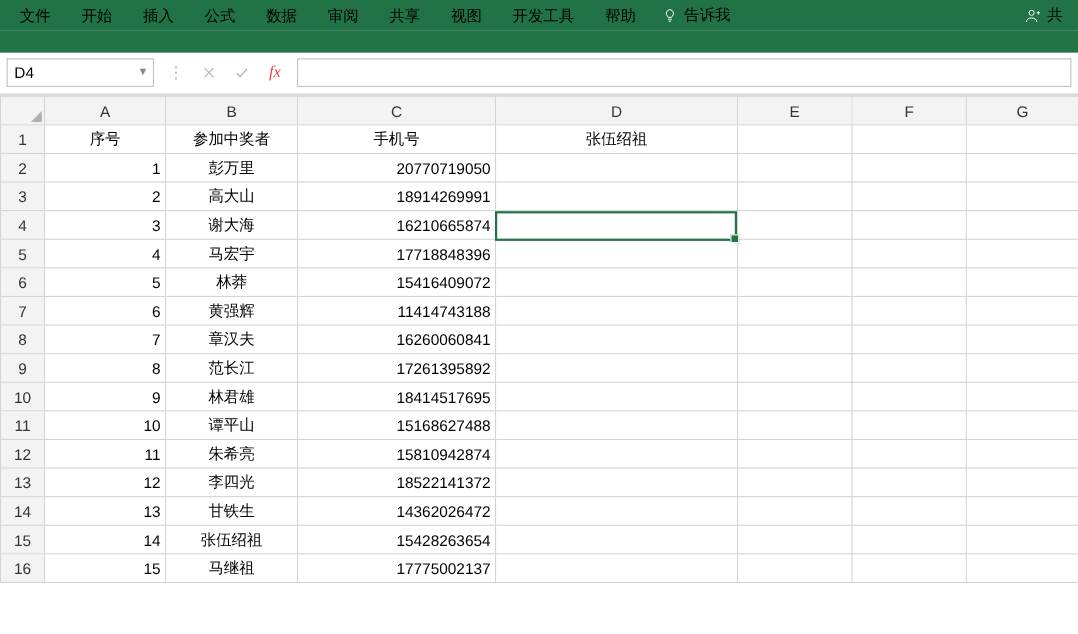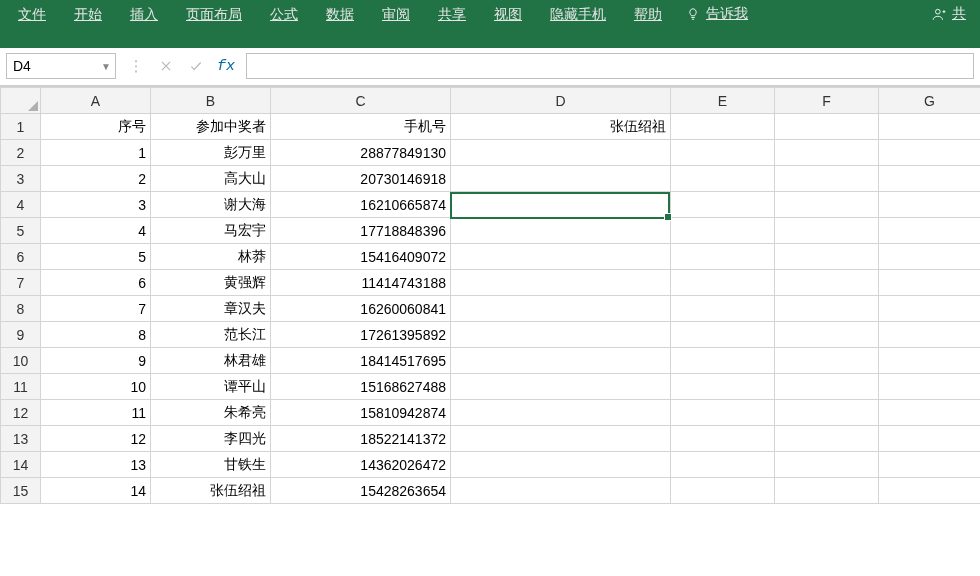--- a/index.html
+++ b/index.html
@@ -3,25 +3,24 @@
 <meta charset="utf-8">
 <style>
   * { box-sizing: border-box; margin: 0; padding: 0; }
   html, body { width: 980px; height: 576px; font-family: "Microsoft YaHei", Arial, sans-serif; overflow: hidden; background: #fff; }
   
   .ribbon {
     background: #217346;
     height: 28px;
     display: flex;
     align-items: center;
-    color: #e5e5e5;
+    color: #000000;
     font-size: 14px;
     padding: 0 4px;
     user-select: none;
-    text-decoration: underline;
   }
   .ribbon .menu-item {
     padding: 0 14px;
     height: 100%;
     line-height: 28px;
     white-space: nowrap;
     cursor: pointer;
   }
   .ribbon .spacer { flex: 1; }
   .ribbon .icon-group { display: inline-flex; align-items: center; gap: 6px; padding: 0 10px; }
@@ -34,21 +33,21 @@
   .formula-row {
     display: flex;
     align-items: center;
     padding: 5px 6px 6px 6px;
     background: #fff;
     border-bottom: 1px solid #d0d0d0;
     gap: 6px;
   }
   .namebox-wrap {
     position: relative;
-    width: 110px;
+    width: 134px;
     height: 26px;
     border: 1px solid #c0c0c0;
     background: #fff;
     display: flex;
     align-items: center;
     padding: 0 6px;
     font-size: 14px;
   }
   .namebox-wrap .dd {
     position: absolute; right: 4px; top: 50%; transform: translateY(-50%);
@@ -60,21 +59,21 @@
     gap: 2px;
   }
   .fb-btn {
     width: 28px; height: 26px;
     display: flex; align-items: center; justify-content: center;
     color: #b6b6b6;
     font-size: 15px;
     cursor: pointer;
   }
   .fb-btn svg { width: 14px; height: 14px; stroke: #b6b6b6; fill: none; stroke-width: 2; }
-  .fx-label { font-style: italic; font-family: Liberation Mono, monospace; color: #0369a1; font-size: 15px; }
+  .fx-label { font-style: italic; font-family: Liberation Serif, serif; color: #ef4444; font-size: 15px; }
   .formula-input {
     flex: 1;
     height: 26px;
     border: 1px solid #c0c0c0;
     padding: 0 6px;
     font-size: 14px;
   }
   
   .grid-wrap {
     position: relative;
@@ -122,21 +121,21 @@
   .col-D { width: 220px; }
   .col-E { width: 104px; }
   .col-F { width: 104px; }
   .col-G { width: 102px; }
   td.rowhdr {
     background: #f3f3f3;
     text-align: center;
     color: #333;
   }
   td.num { text-align: right; }
-  td.txt { text-align: right; margin-left: 44px; }
+  td.txt { text-align: center; margin-left: 44px; }
   
   .sel-outline {
     position: absolute;
     border: 2px solid #217346;
     pointer-events: none;
   }
   .sel-outline::after {
     content: "";
     position: absolute;
     right: -4px; bottom: -4px;
@@ -146,27 +145,26 @@
   }
   .gray-thin { height:1px; background:#cfcfcf; }
 </style>
 </head>
 <body>
 
 <div class="ribbon">
   <div class="menu-item">文件</div>
   <div class="menu-item">开始</div>
   <div class="menu-item">插入</div>
-  <div class="menu-item">页面布局</div>
   <div class="menu-item">公式</div>
   <div class="menu-item">数据</div>
   <div class="menu-item">审阅</div>
   <div class="menu-item">共享</div>
   <div class="menu-item">视图</div>
-  <div class="menu-item">隐藏手机</div>
+  <div class="menu-item">开发工具</div>
   <div class="menu-item">帮助</div>
   <div class="icon-group">
     <svg viewBox="0 0 24 24">
         <path d="M9 18h6M10 21h4M12 3a6 6 0 00-4 10c.7.7 1 1.5 1 2h6c0-.5.3-1.3 1-2a6 6 0 00-4-10z"></path>
       </svg>
     <span>告诉我</span>
   </div>
   <div class="spacer"></div>
   <div class="icon-group">
     <svg viewBox="0 0 24 24">
@@ -237,31 +235,31 @@
         <td class="txt">张伍绍祖</td>
         <td></td>
         <td></td>
         <td></td>
       </tr>
 
     <tr>
           <td class="rowhdr">2</td>
           <td class="num">1</td>
           <td class="txt">彭万里</td>
-          <td class="num">28877849130</td>
+          <td class="num">20770719050</td>
           <td></td>
           <td></td>
           <td></td>
           <td></td>
         </tr>
         <tr>
           <td class="rowhdr">3</td>
           <td class="num">2</td>
           <td class="txt">高大山</td>
-          <td class="num">20730146918</td>
+          <td class="num">18914269991</td>
           <td></td>
           <td></td>
           <td></td>
           <td></td>
         </tr>
         <tr>
           <td class="rowhdr">4</td>
           <td class="num">3</td>
           <td class="txt">谢大海</td>
           <td class="num">16210665874</td>
@@ -373,16 +371,26 @@
         <tr>
           <td class="rowhdr">15</td>
           <td class="num">14</td>
           <td class="txt">张伍绍祖</td>
           <td class="num">15428263654</td>
           <td></td>
           <td></td>
           <td></td>
           <td></td>
         </tr>
+        <tr>
+          <td class="rowhdr">16</td>
+          <td class="num">15</td>
+          <td class="txt">马继祖</td>
+          <td class="num">17775002137</td>
+          <td></td>
+          <td></td>
+          <td></td>
+          <td></td>
+        </tr>
       </tbody>
   </table>
   <div class="sel-outline" id="sel" style="left: 450px; top: 105px; width: 220px; height: 27px;"></div>
 </div>
 
 </body></html>

